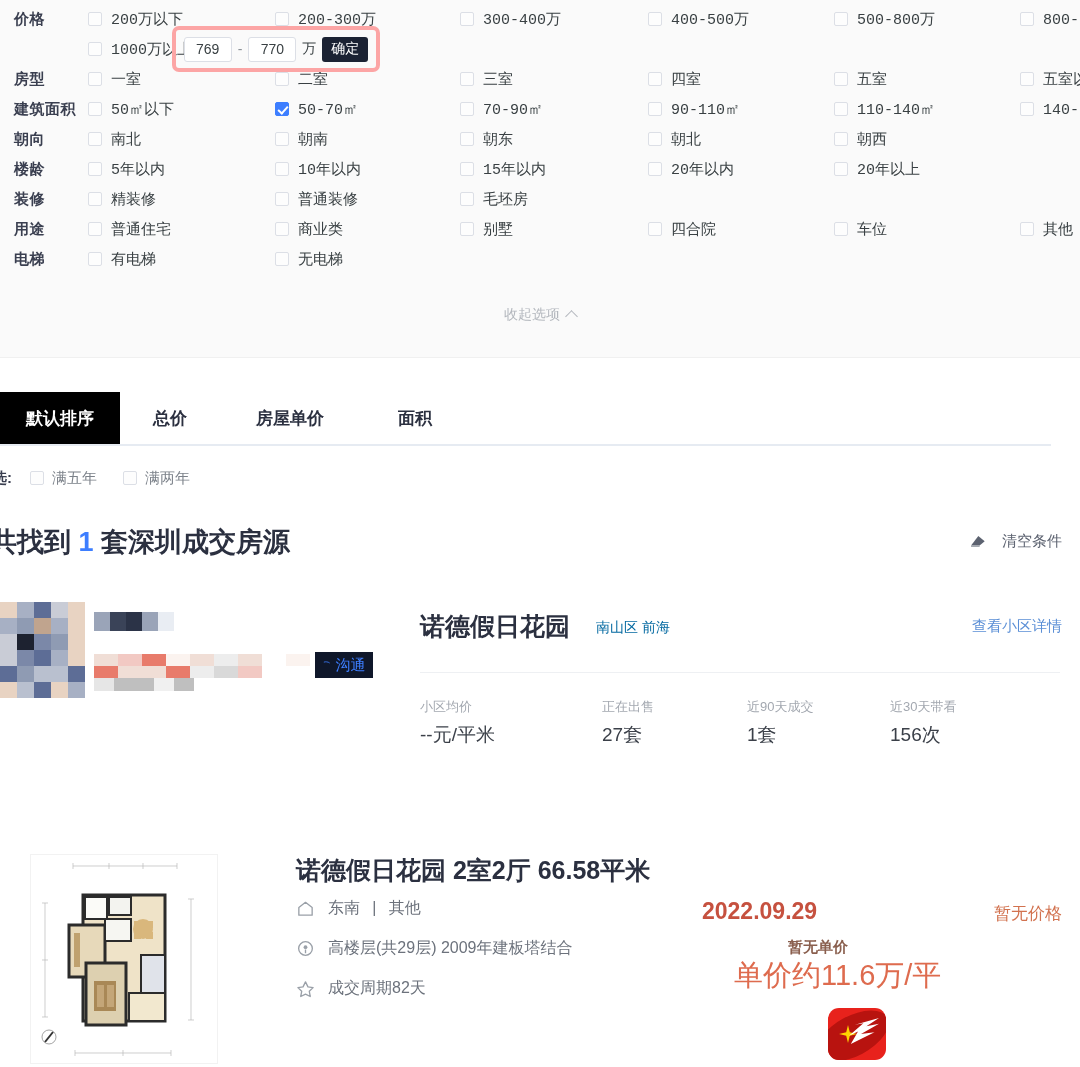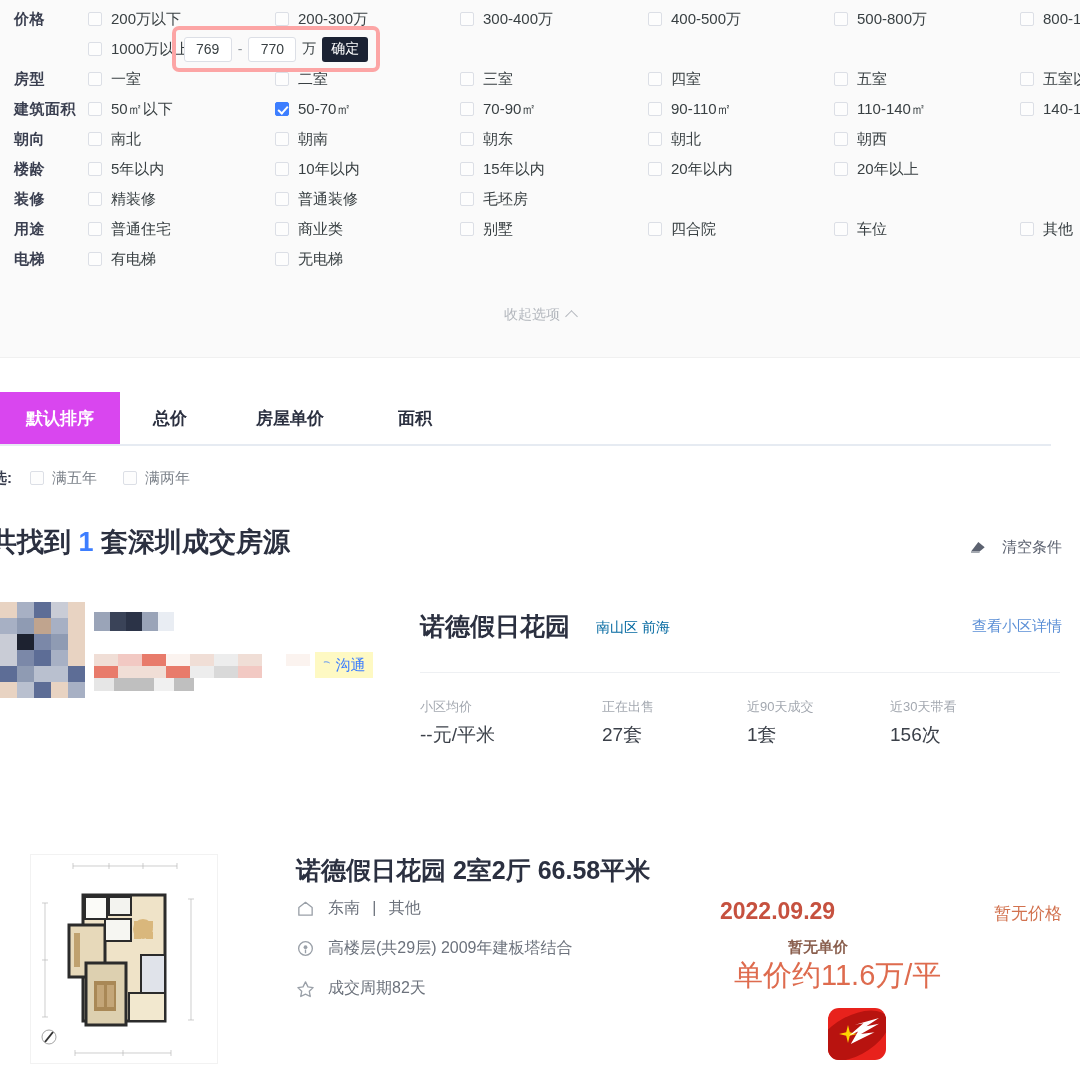--- a/index.html
+++ b/index.html
@@ -16,20 +16,21 @@
     position: absolute; left: 0; top: 0; width: 1080px; height: 358px;
     background: #fafafa;
     border-bottom: 1px solid #f0f0f0;
     padding-top: 4px;
   }
   .filter-row {
     position: relative;
     display: flex; align-items: center;
     height: 30px;
     padding-left: 14px;
+    font-family: Liberation Mono, monospace;
   }
   .filter-label {
     width: 74px; flex: 0 0 74px;
     font-size: 15px; font-weight: 700; color: #3a3f50;
     letter-spacing: .5px;
   }
   .opts { position: relative; flex: 1; height: 30px; }
   .opt {
     position: absolute; top: 0;
     display: flex; align-items: center; gap: 9px;
@@ -96,21 +97,21 @@
   
   .sort-bar {
     position: absolute; left: 0; top: 392px; width: 1080px; height: 52px;
   }
   .tab {
     position: absolute; top: 0; height: 52px;
     display: flex; align-items: center; justify-content: center;
     font-size: 17px; font-weight: 700; color: #2b3040;
     cursor: pointer;
   }
-  .tab.active { background: #d946ef; color: #ffffff; }
+  .tab.active { background: #000000; color: #ffffff; }
   .sort-underline {
     position: absolute; left: 0; top: 444px; width: 1051px; height: 2px;
     background: #e6ebf2;
   }
 
   
   .subfilter {
     position: absolute; left: 0; top: 462px; width: 1080px; height: 32px;
     display: flex; align-items: center; gap: 18px; padding-left: 0px;
   }
@@ -122,41 +123,41 @@
   .result-header {
     position: absolute; left: 0; top: 524px; width: 1080px; height: 48px;
   }
   .result-title {
     position: absolute; left: -10px; top: 0;
     font-size: 27px; font-weight: 700; color: #2b3040; white-space: nowrap;
   }
   .result-count { color: #3d7eff; }
   .clear-cond {
     position: absolute; right: 18px; top: 8px;
-    display: flex; align-items: center; gap: 16px; cursor: pointer; margin-top: 6px;
+    display: flex; align-items: center; gap: 16px; cursor: pointer;
   }
   .clear-text { font-size: 15px; color: #5c6270; }
   .eraser-icon { width: 18px; height: 14px; }
 
   
   .community-card {
     position: absolute; left: 0; top: 590px; width: 1080px; height: 175px;
   }
   .agent-blur { position: absolute; left: 0; top: 12px; width: 380px; height: 105px; }
   .avatar-mosaic { position: absolute; left: 0; top: 0; width: 82px; height: 92px; }
   .avatar-mosaic i { position: absolute; display: block; }
   .name-mosaic { position: absolute; left: 94px; top: 10px; width: 80px; height: 19px; }
   .name-mosaic i { position: absolute; display: block; }
   .tag-mosaic { position: absolute; left: 94px; top: 52px; width: 212px; height: 24px; }
   .tag-mosaic i { position: absolute; display: block; }
   .sub-mosaic { position: absolute; left: 94px; top: 76px; width: 100px; height: 13px; }
   .sub-mosaic i { position: absolute; display: block; }
   .chat-btn {
     position: absolute; left: 315px; top: 50px;
-    width: 58px; height: 26px; background: #fef9c3;
+    width: 58px; height: 26px; background: #0f172a;
     display: flex; align-items: center; justify-content: center; gap: 3px;
     cursor: pointer;
   }
   .chat-label { font-size: 15px; color: #3d7eff; }
   .chat-bubble-icon { width: 10px; height: 9px; }
 
   .comm-title {
     position: absolute; left: 420px; top: 610px;
     font-size: 25px; font-weight: 700; color: #2b3040; white-space: nowrap;
   }
@@ -190,21 +191,21 @@
   }
   .meta-line {
     position: absolute; left: 296px;
     display: flex; align-items: center; gap: 13px;
   }
   .m1 { top: 68px; font-family: Liberation Mono, monospace; } .m2 { top: 108px; } .m3 { top: 148px; }
   .meta-icon { width: 19px; height: 19px; flex: 0 0 19px; }
   .meta-text { font-size: 16px; color: #6c727c; white-space: nowrap; }
 
   .deal-date {
-    position: absolute; left: 720px; top: 68px;
+    position: absolute; left: 702px; top: 68px;
     font-size: 23px; font-weight: 700; color: #c6513f; white-space: nowrap;
   }
   .no-price {
     position: absolute; right: 18px; top: 72px;
     font-size: 17px; color: #d2724f; white-space: nowrap;
   }
   .no-unit-price {
     position: absolute; left: 788px; top: 108px;
     font-size: 15px; font-weight: 700; color: #8a5f4e; white-space: nowrap;
   }

